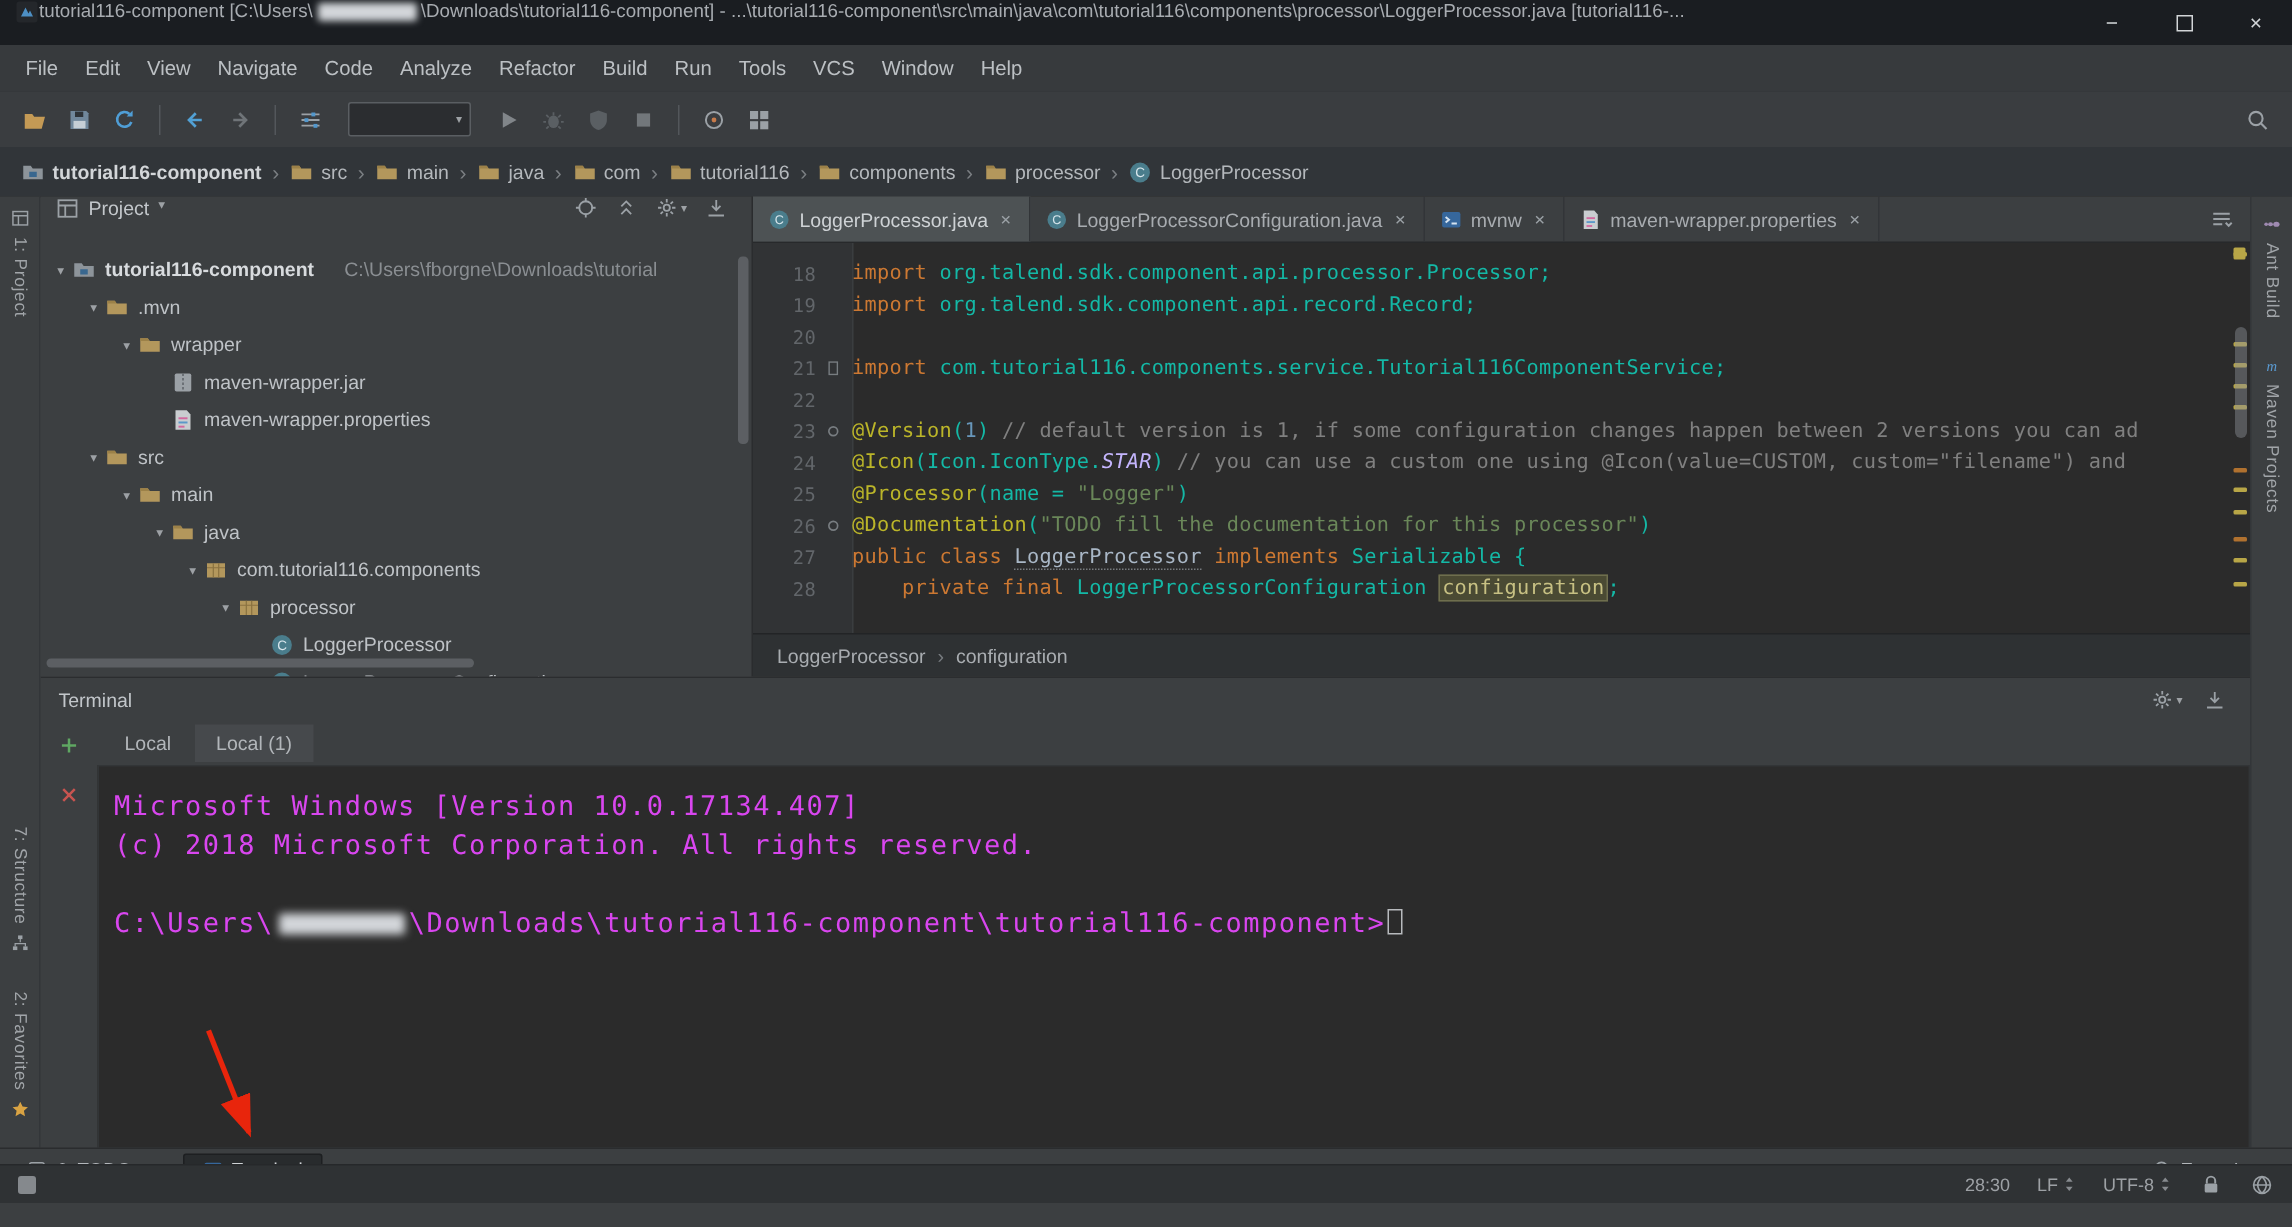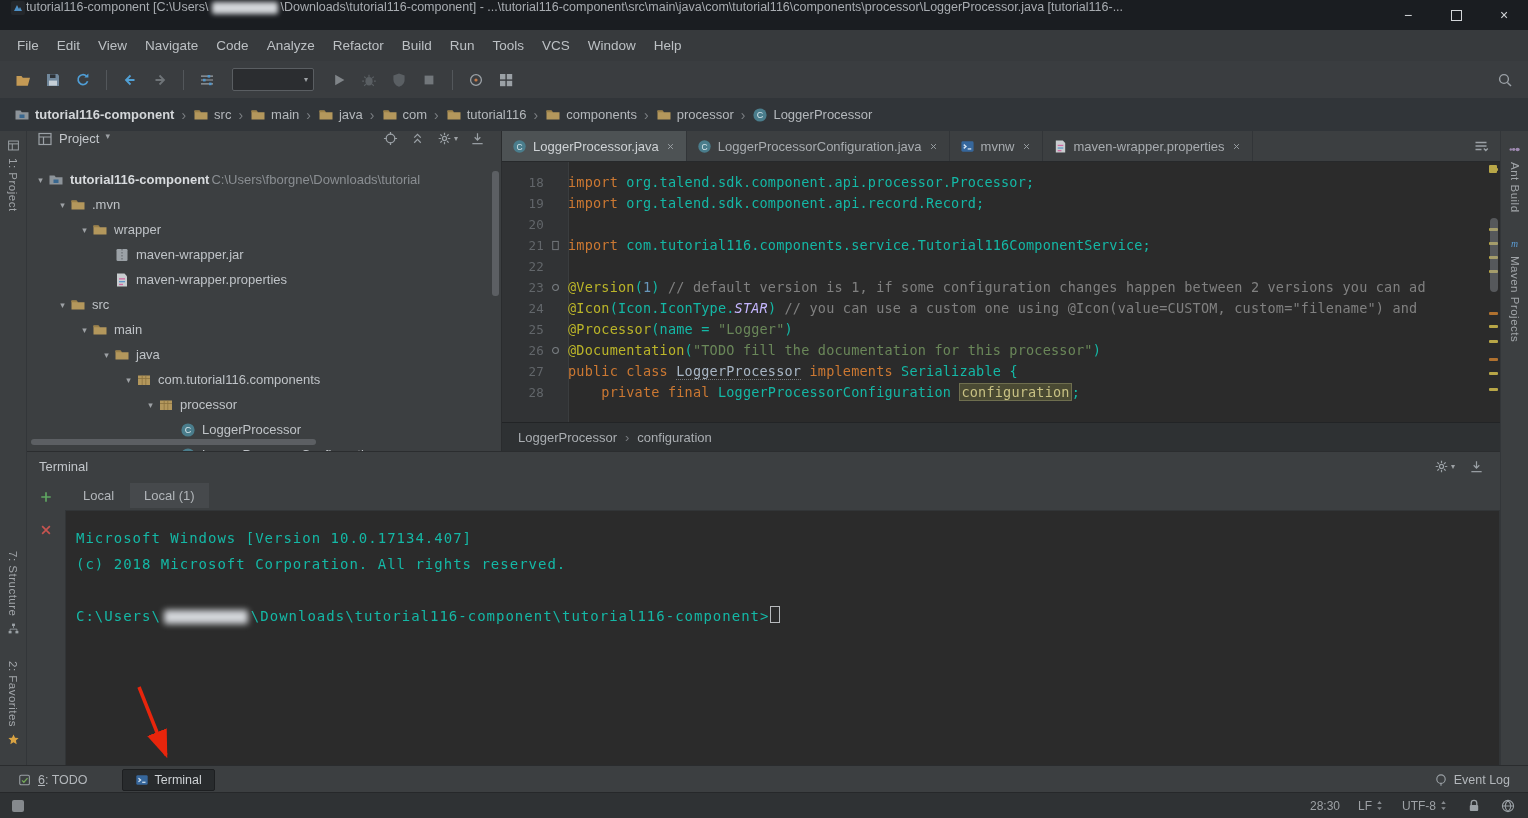--- a/index.html
+++ b/index.html
@@ -62,21 +62,21 @@
   .pp-header{height:30px;flex:none;display:flex;align-items:flex-start;gap:6px;padding:0 10px;color:#c3c7cb}
   .pp-caret{font-size:9px;color:#9da1a5}
   .pp-actions{margin-left:auto;display:flex;gap:12px;align-items:center;margin-right:6px}
   .pp-act{display:inline-flex;align-items:center;gap:2px}
   .pp-act .ic{width:15px;height:15px}
   .pp-tree{flex:1;overflow:hidden;padding-top:6px;position:relative}
   .tree-row{height:25px;display:flex;align-items:center;white-space:nowrap;color:#bfc3c7}
   .tree-arrow{width:15px;flex:none;font-size:9px;color:#9da1a5;text-align:center}
   .tree-row .ic{margin-right:6px}
   .tree-label.bold{font-weight:bold;color:#d8dbde}
-  .tree-hint{color:#8a8e92;margin-left:2px}
+  .tree-hint{color:#8a8e92;margin-left:20px}
   .pp-vscroll{position:absolute;right:2px;top:40px;width:7px;height:125px;background:rgba(140,145,150,.4);border-radius:3px}
   .pp-hscroll{position:absolute;left:4px;bottom:6px;height:6px;width:285px;background:rgba(140,145,150,.4);border-radius:3px}
 
   
   .editor-panel{flex:1;display:flex;flex-direction:column;min-width:0;background:#2b2b2b}
   .tabs{height:30px;flex:none;display:flex;align-items:stretch;background:#3c3f41;border-bottom:1px solid #27292b}
   .tab{display:flex;align-items:center;gap:6px;padding:0 10px;color:#a8acb0;border-right:1px solid #323538}
   .tab.active{background:#4d5254;color:#ced2d5}
   .tab .ic{width:15px;height:15px}
   .tab-close{display:inline-flex}
@@ -111,33 +111,33 @@
   .term-header{height:28px;flex:none;display:flex;align-items:center;padding:0 12px;color:#c2c6ca}
   .term-actions{margin-left:auto;display:flex;gap:14px;align-items:center;margin-right:4px}
   .term-main{flex:1;display:flex;min-height:0}
   .term-side{width:38px;flex:none;display:flex;flex-direction:column;align-items:center;padding-top:10px;gap:16px}
   .side-btn .ic{width:14px;height:14px}
   .term-right{flex:1;display:flex;flex-direction:column;min-width:0}
   .term-tabs{height:30px;flex:none;display:flex;align-items:center;gap:2px;padding-left:4px}
   .term-tab{padding:5px 14px;color:#b2b6ba}
   .term-tab.active{background:#46494c}
   .term-content{flex:1;background:#2b2b2b;border:1px solid #323537;border-bottom:none;
-                font-family:"DejaVu Sans Mono",monospace;font-size:14px;letter-spacing:1px;
-                color:#14b8a6;padding:14px 10px;overflow:hidden}
+                font-family:"DejaVu Sans Mono",monospace;font-size:18px;letter-spacing:1px;
+                color:#d946ef;padding:14px 10px;overflow:hidden}
   .term-line{min-height:26px;line-height:26px;white-space:pre}
   .term-cursor{display:inline-block;width:8px;height:15px;border:1px solid #b7babd;vertical-align:-2px;margin-left:1px}
 
   
   .twbar{bottom:25px;height:27px;background:#3c3f41;border-top:1px solid #2a2c2e;display:flex;
          align-items:center;padding:0 10px;font-size:12.5px;color:#b3b7bb}
   .tw-btn{display:inline-flex;gap:6px;padding:3px 8px;border-radius:2px}
   .tw-btn .ic{width:14px;height:14px}
   .tw-btn.term-active{background:#282b2d;border:1px solid #1d1f21;padding:3px 12px;color:#ced2d5;margin-left:26px}
   .tw-spacer{flex:1}
-  .statusbar{bottom:0;height:25px;background:#2f3234;border-top:1px solid #26282a;display:flex;
+  .statusbar{bottom:16px;height:25px;background:#2f3234;border-top:1px solid #26282a;display:flex;
              align-items:center;padding:0 12px;font-size:12px;color:#9da1a5}
   .sb-toggle{width:12px;height:12px;background:#85898d;border-radius:2px;display:inline-block}
   .sb-spacer{flex:1}
   .sb-widgets{display:flex;align-items:center;gap:18px}
   .sb-item{display:inline-flex;align-items:center;gap:3px}
 
   .red-arrow{position:absolute;left:0;top:0;pointer-events:none}
 </style>
 </head>
 <body>

